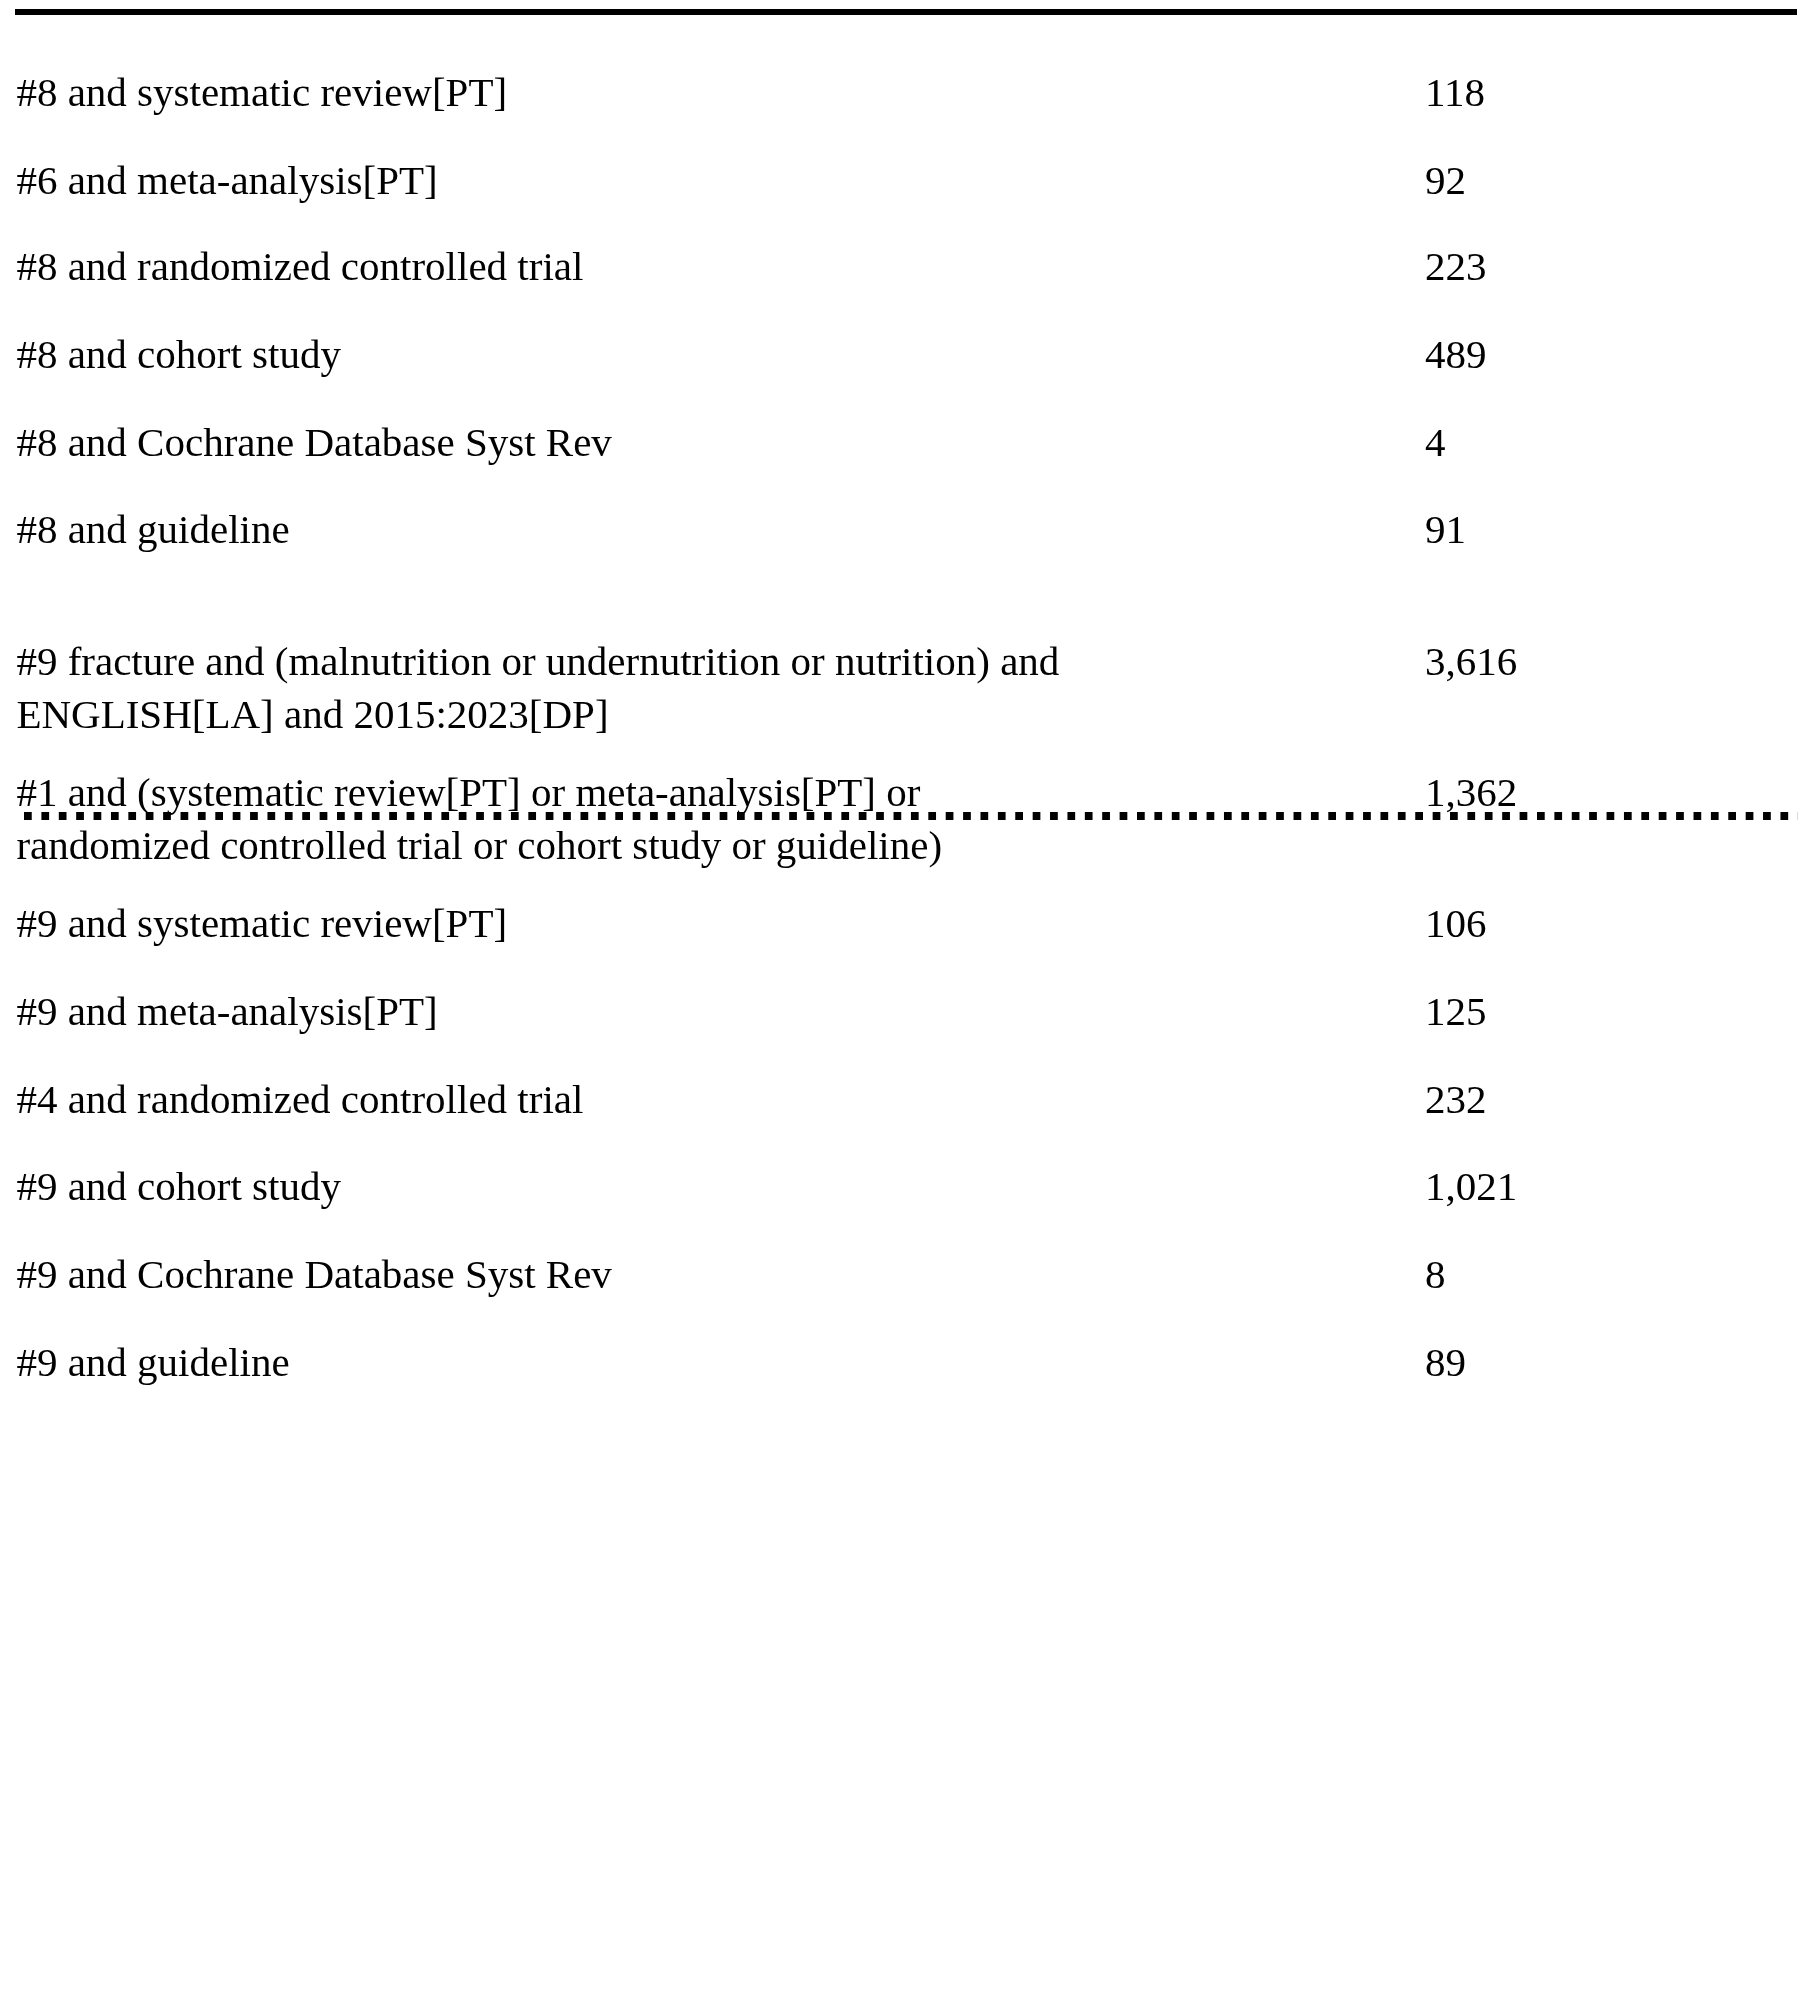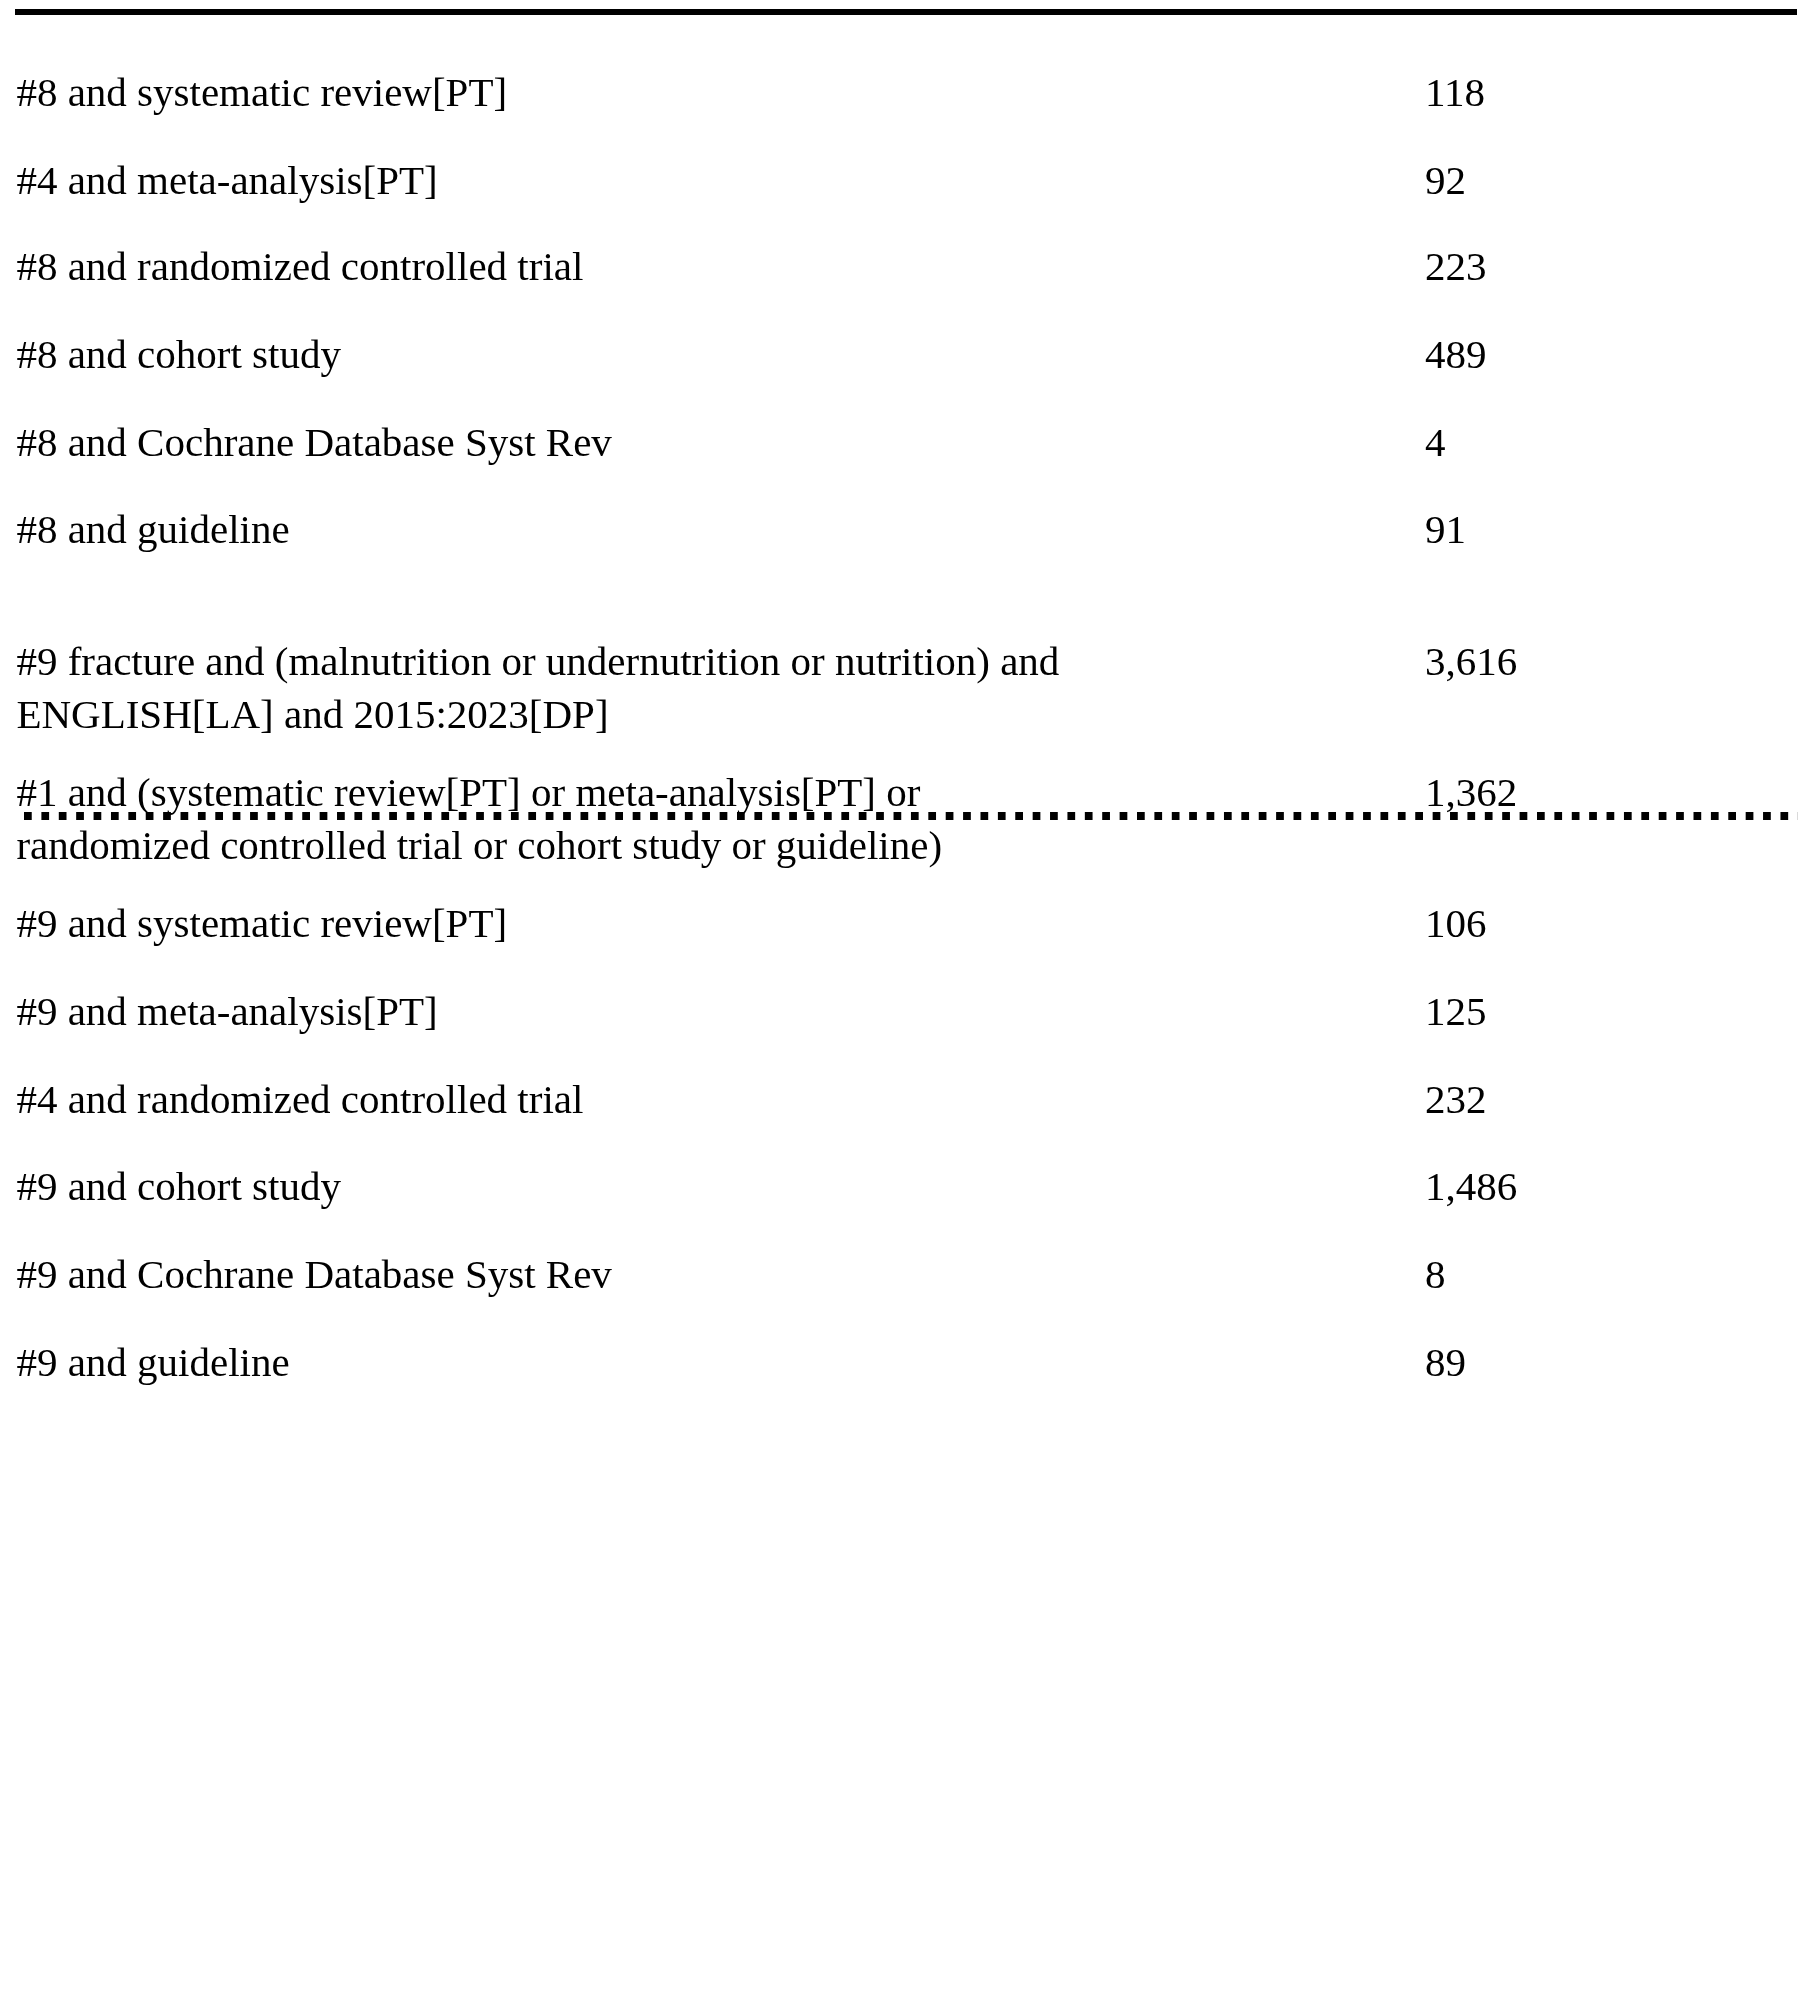--- a/index.html
+++ b/index.html
@@ -95,21 +95,21 @@
   <div class="rule-dotted"></div>
 
   <div class="rule-bottom"></div>
 
   <div class="table" id="table-body">
       <div class="row" style="top: 66px;">
         <div class="cell-query">#8 and systematic review[PT]</div>
         <div class="cell-count">118</div>
       </div>
       <div class="row" style="top: 154px;">
-        <div class="cell-query">#4 and meta-analysis[PT]</div>
+        <div class="cell-query">#6 and meta-analysis[PT]</div>
         <div class="cell-count">92</div>
       </div>
       <div class="row" style="top: 240px;">
         <div class="cell-query">#8 and randomized controlled trial</div>
         <div class="cell-count">223</div>
       </div>
       <div class="row" style="top: 328px;">
         <div class="cell-query">#8 and cohort study</div>
         <div class="cell-count">489</div>
       </div>
@@ -138,21 +138,21 @@
       <div class="row" style="top: 985px;">
         <div class="cell-query">#9 and meta-analysis[PT]</div>
         <div class="cell-count">125</div>
       </div>
       <div class="row" style="top: 1073px;">
         <div class="cell-query">#4 and randomized controlled trial</div>
         <div class="cell-count">232</div>
       </div>
       <div class="row" style="top: 1160px;">
         <div class="cell-query">#9 and cohort study</div>
-        <div class="cell-count">1,486</div>
+        <div class="cell-count">1,021</div>
       </div>
       <div class="row" style="top: 1248px;">
         <div class="cell-query">#9 and Cochrane Database Syst Rev</div>
         <div class="cell-count">8</div>
       </div>
       <div class="row" style="top: 1336px;">
         <div class="cell-query">#9 and guideline</div>
         <div class="cell-count">89</div>
       </div>
     </div>

